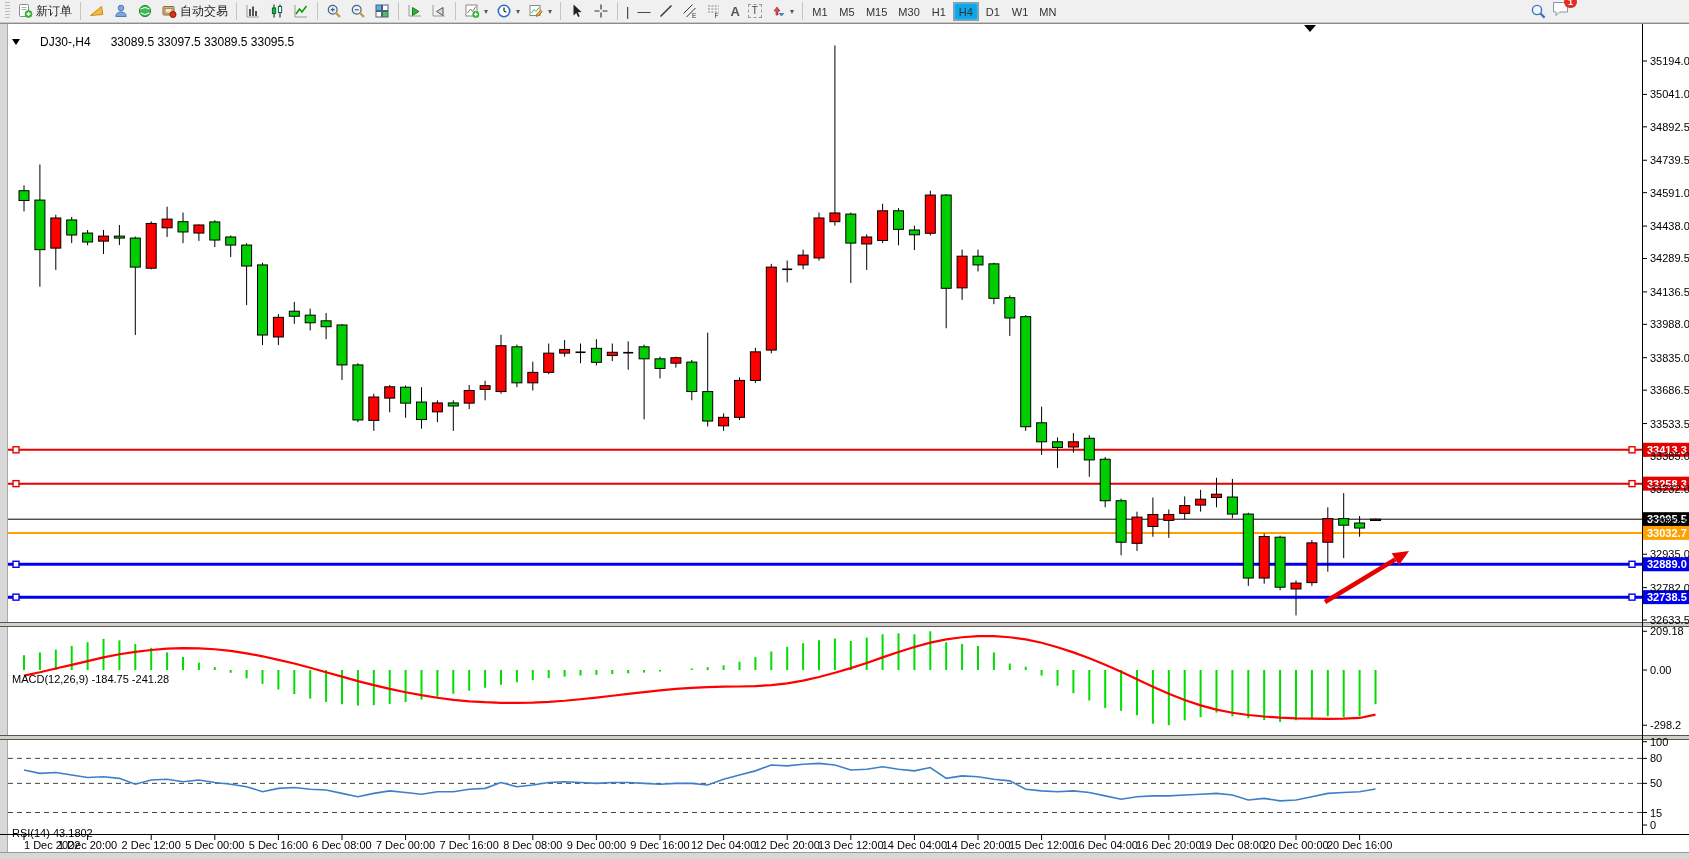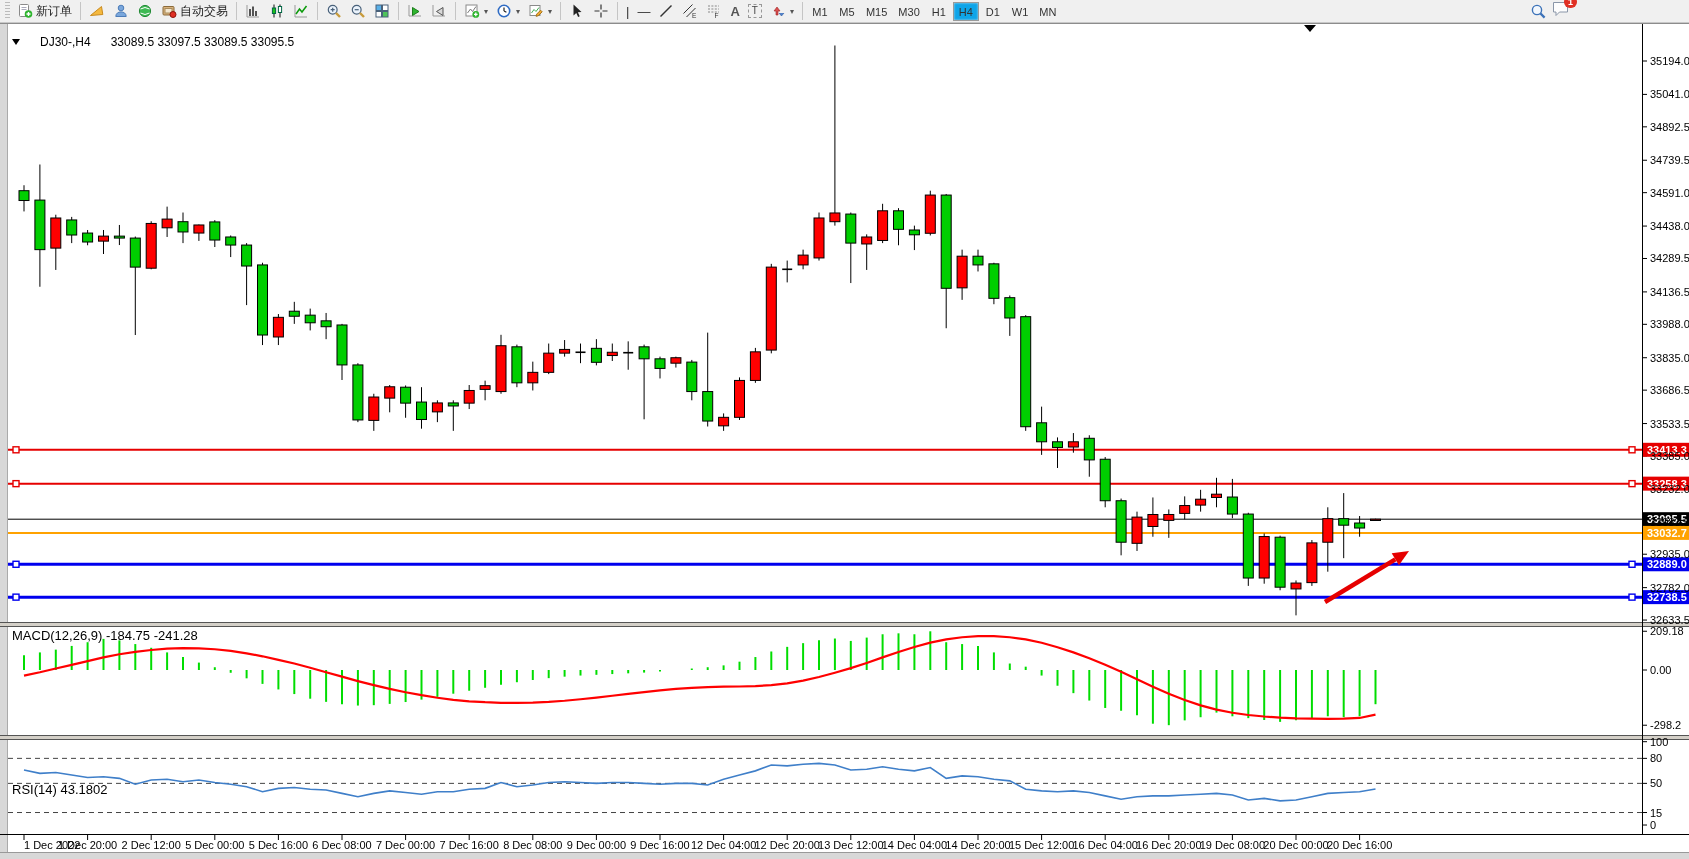--- a/index.html
+++ b/index.html
@@ -17,21 +17,21 @@
   .tf{height:19px;min-width:26px;padding:0 4px;border:1px solid transparent;background:transparent;
     font-size:11px;color:#333;text-align:center;line-height:18px;font-family:"Liberation Sans",sans-serif;}
   .tf.active{background:#0ea5e9;border:1px solid #9a9a9a;box-shadow:inset 0 0 2px #ddd;}
   .tb-spacer{flex:1}
   .badge{position:absolute;top:-4px;right:-6px;background:#e03024;color:#fff;border-radius:8px;
     font-size:9px;font-weight:bold;padding:1px 4px;line-height:10px;}
   .chatwrap{position:relative;margin-right:118px;}
   
   #chart-title{position:absolute;left:12px;top:27px;z-index:4;font-size:12px;color:#000;display:flex;align-items:center;gap:20px;margin-top:8px;}
   #chart-title .tri{width:0;height:0;border-left:4px solid transparent;border-right:4px solid transparent;border-top:6px solid #000;}
-  .ind-label{position:absolute;left:12px;z-index:4;font-size:13px;color:#000;}
+  .ind-label{position:absolute;left:12px;z-index:4;font-size:11px;color:#000;margin-top:45px;}
   #macd-label{top:628px}
   #rsi-label{top:782px}
   svg text{font-family:"Liberation Sans",sans-serif;}
 </style>
 </head>
 <body>
 
 <div id="stage">
 
   <div class="toolbar">

